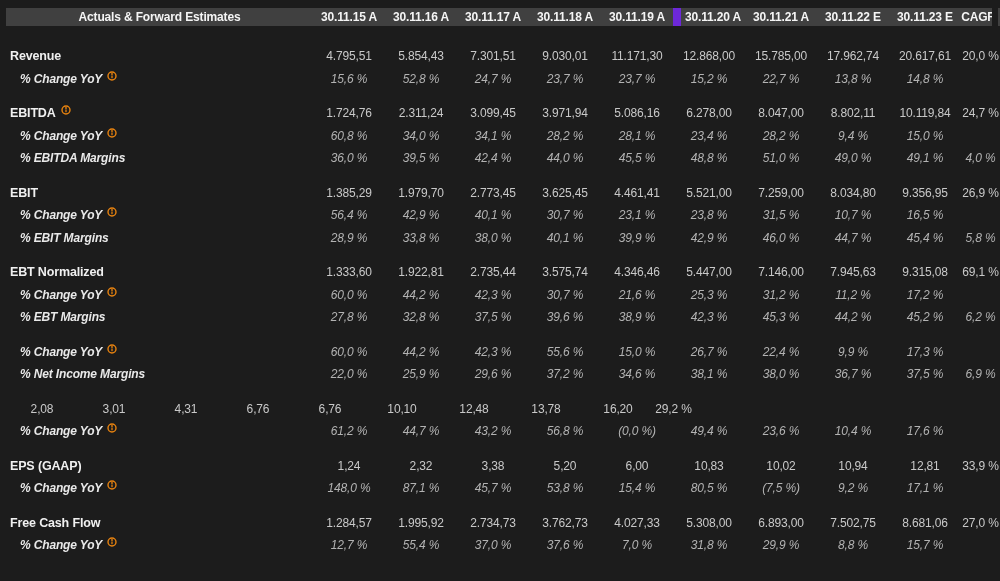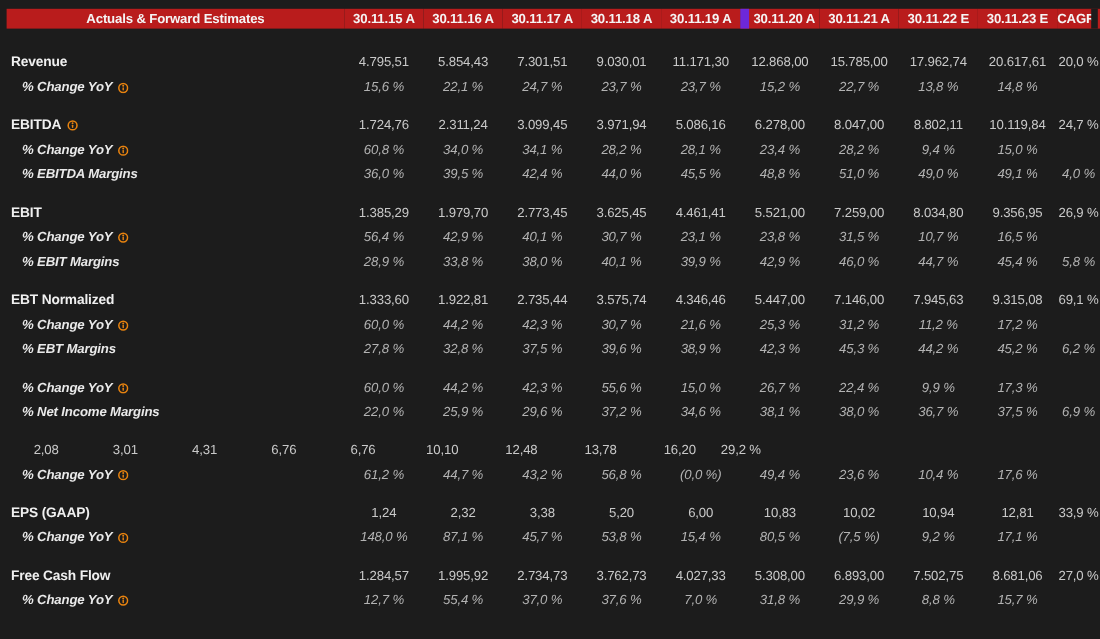--- a/index.html
+++ b/index.html
@@ -21,21 +21,21 @@
     display: flex;
     height: 18px;
     margin-top: 8px;
     position: relative;
   }
   .c-label { width: 307px; }
   .c-val   { width: 72px; text-align: center; }
   .c-cagr  { width: 39px; text-align: center; }
 
   .th, .th-title {
-    background: #b91c1c;
+    background: #404040;
     color: #f5f5f5;
     font-weight: bold;
     font-size: 12px;
     line-height: 18px;
     white-space: nowrap;
   }
   .th-title { text-align: center; }
   .th.gapped { border-left: 8px solid #6d28d9; }
   .c-cagr.th { padding-right: 4px; }
   .th-notch {
@@ -51,21 +51,21 @@
 
   .row {
     display: flex;
     height: 22.5px;
     align-items: center;
     font-size: 12px;
     white-space: nowrap;
   }
   .row .c-label {
     display: flex;
-    align-items: flex-end;
+    align-items: flex-start;
     padding-left: 4px;
     color: #f0f0f0;
     font-weight: bold;
     font-size: 12.5px;
   }
   .row.sub .c-label {
     padding-left: 14px;
     font-style: italic;
     font-size: 12px;
     color: #e9e9e9;
@@ -122,21 +122,21 @@
         <div class="row sub">
           <div class="c-label">
             <span>% Change YoY</span>
             <svg width="10" height="10" viewBox="0 0 10 10" class="info-icon">
               <circle cx="5" cy="5" r="4" fill="none" stroke="#e8830f" stroke-width="1.4"></circle>
               <circle cx="5" cy="3" r="0.9" fill="#e8830f"></circle>
               <rect x="4.35" y="4.3" width="1.3" height="3" rx="0.6" fill="#e8830f"></rect>
             </svg>
           </div>
           <div class="c-val">15,6 %</div>
-          <div class="c-val">22,1 %</div>
+          <div class="c-val">52,8 %</div>
           <div class="c-val">24,7 %</div>
           <div class="c-val">23,7 %</div>
           <div class="c-val">23,7 %</div>
           <div class="c-val">15,2 %</div>
           <div class="c-val">22,7 %</div>
           <div class="c-val">13,8 %</div>
           <div class="c-val">14,8 %</div>
           <div class="c-cagr"></div>
         </div>
       </div>

